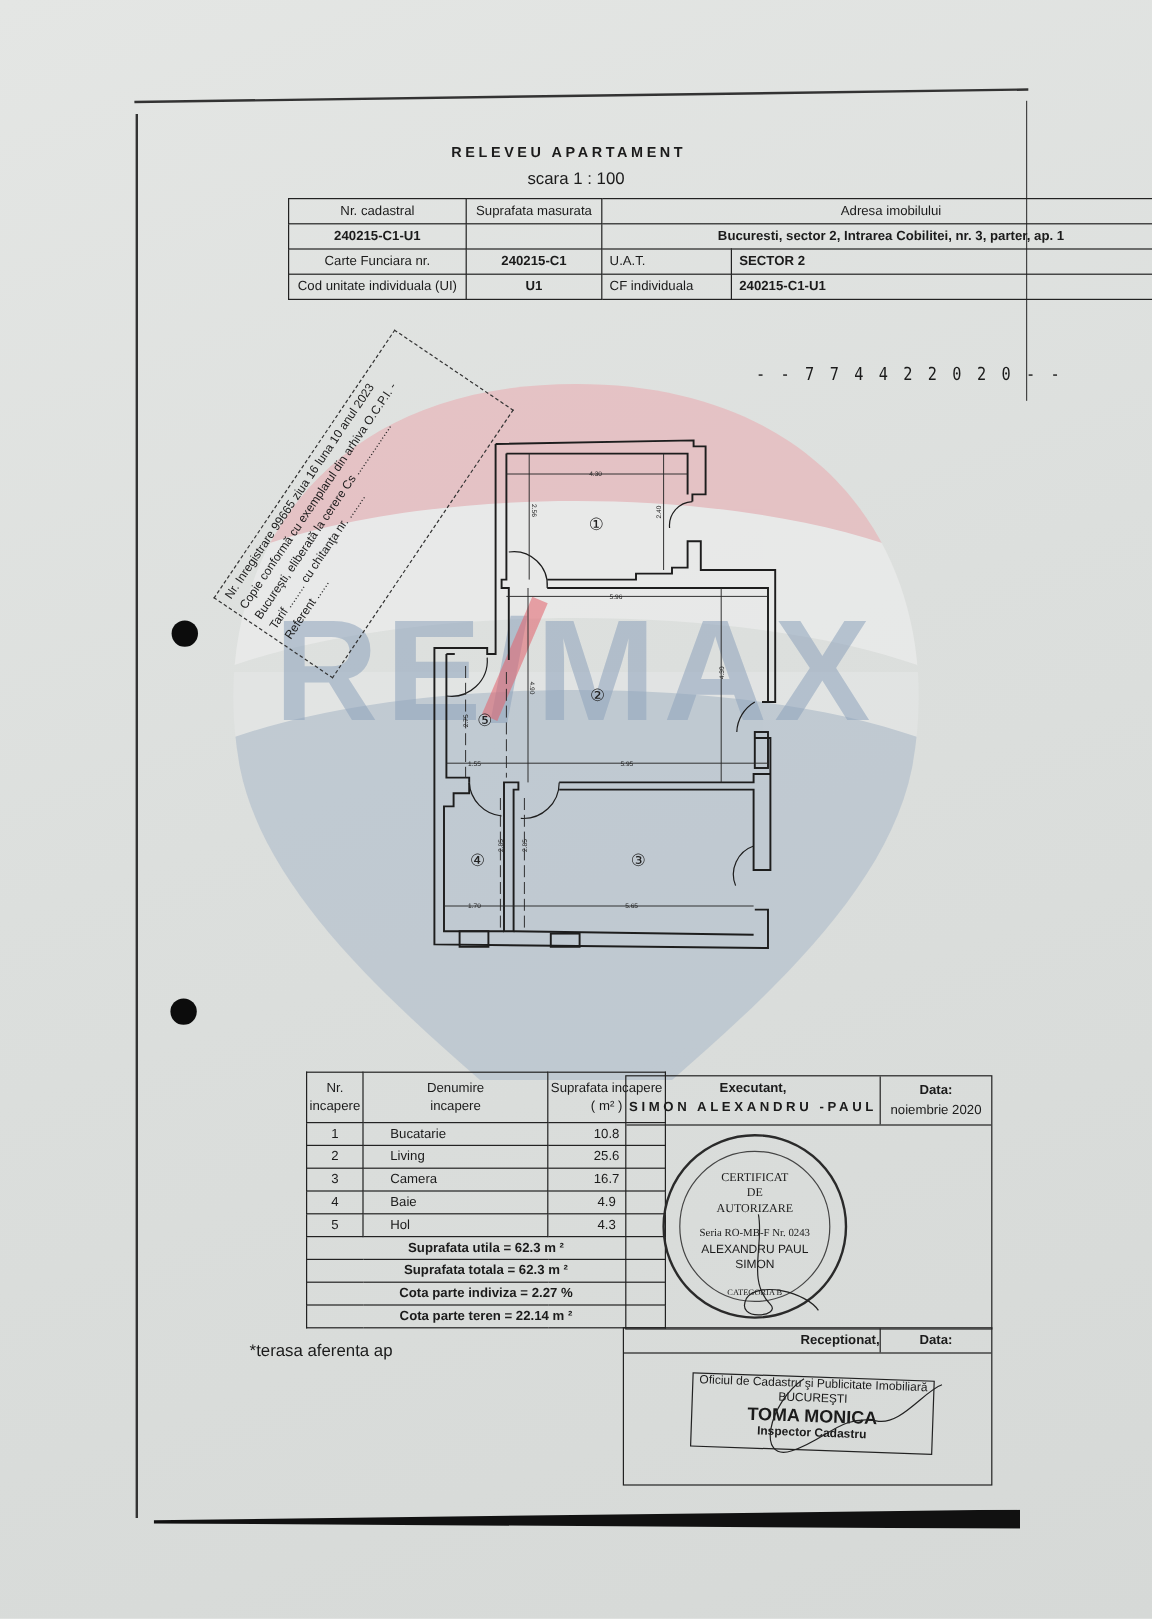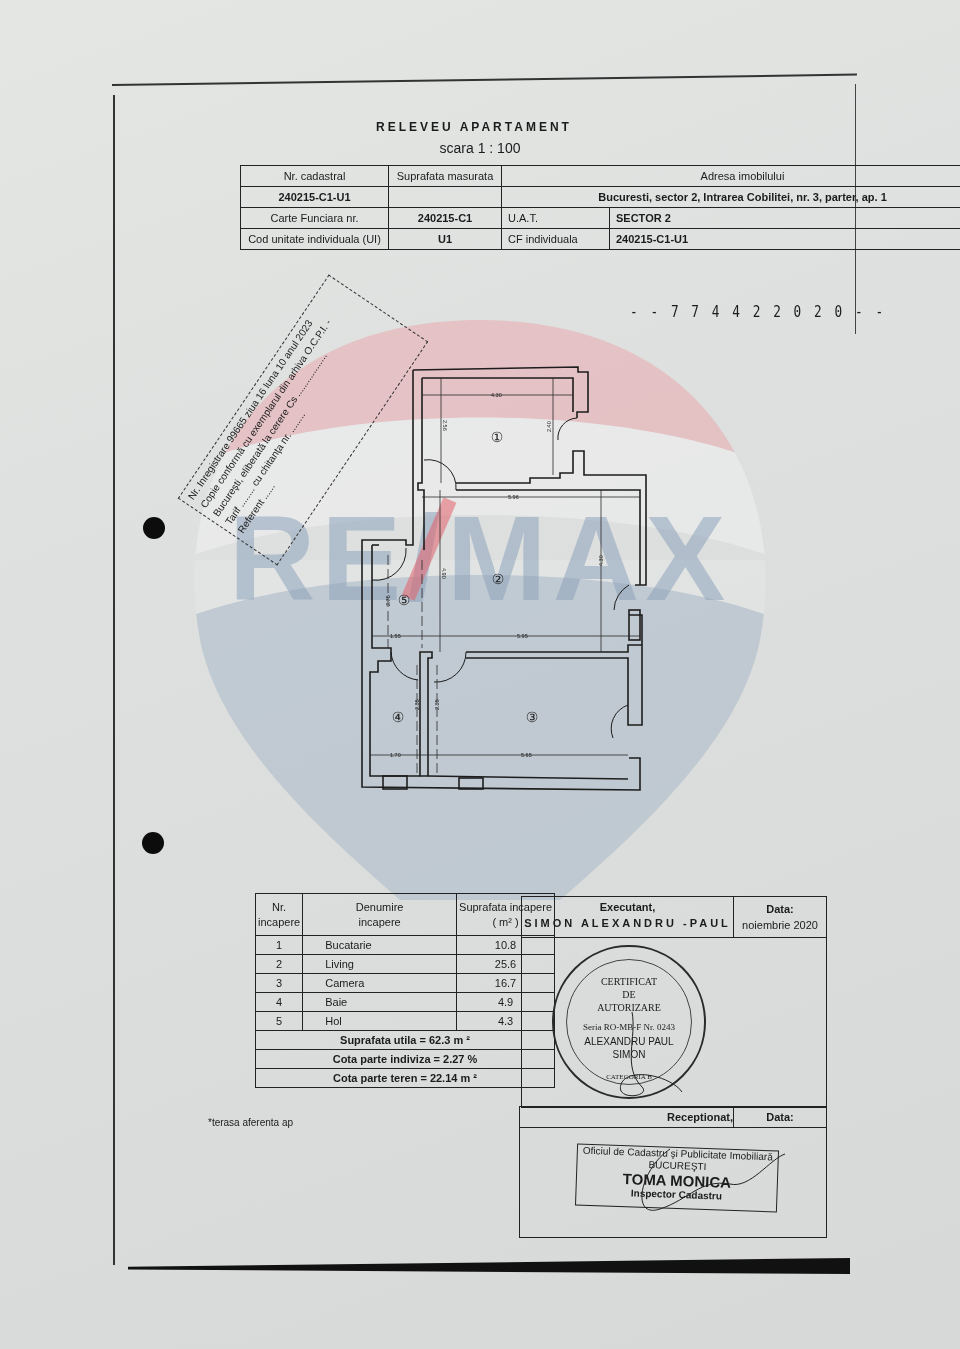--- a/index.html
+++ b/index.html
@@ -31,21 +31,21 @@
   
   .ocpi { position:absolute; left:168px; top:360px; width:270px; height:120px; transform:rotate(-56deg); transform-origin:center; font-size:10px; line-height:15px; }
   .ocpi .box { border:1px dashed #333; padding:2px 6px; height:100%; box-sizing:border-box; }
   .ocpi .l { white-space:nowrap; }
 
   
   #plan { position:absolute; left:350px; top:355px; }
 
   
   #rooms td { height:18px; }
-  .note { position:absolute; left:208px; top:1117px; font-size:10px; }
+  .note { position:absolute; left:208px; top:1117px; font-size:14px; }
 
   
   #exec { position:absolute; left:521px; top:896px; width:304px; height:210px; border:1.5px solid #222; font-size:11px; }
   #exec .hdr { display:flex; border-bottom:1.5px solid #222; height:40px; }
   #exec .hdr .l { flex:1; border-right:1.5px solid #222; text-align:center; }
   #exec .hdr .rr { width:92px; text-align:center; }
   .seal { position:absolute; left:30px; top:48px; width:150px; height:150px; border:2px solid #2a2a2a; border-radius:50%; }
   .seal .inner { position:absolute; left:12px; top:12px; right:12px; bottom:12px; border:1px solid #444; border-radius:50%; }
   .seal .txt { position:absolute; left:0; right:0; text-align:center; font-family:"Liberation Serif", serif; font-size:10px; line-height:13px; }
   #recv { position:absolute; left:519px; top:1106px; width:306px; height:130px; border:1.5px solid #222; font-size:11px; }
@@ -235,20 +235,23 @@
   </tr>
   <tr>
     <td class="c">5</td>
     <td style="padding-left:22px">Hol</td>
     <td class="c">4.3</td>
   </tr>
   <tr>
         <td colspan="3" class="c b">Suprafata utila = 62.3 m ²</td>
       </tr>
   <tr>
+        <td colspan="3" class="c b">Suprafata totala = 62.3 m ²</td>
+      </tr>
+  <tr>
         <td colspan="3" class="c b">Cota parte indiviza = 2.27 %</td>
       </tr>
   <tr>
         <td colspan="3" class="c b">Cota parte teren = 22.14 m ²</td>
       </tr>
 </tbody>
   </table>
 <div class="note">*terasa aferenta ap</div>
 
 <div id="exec">

